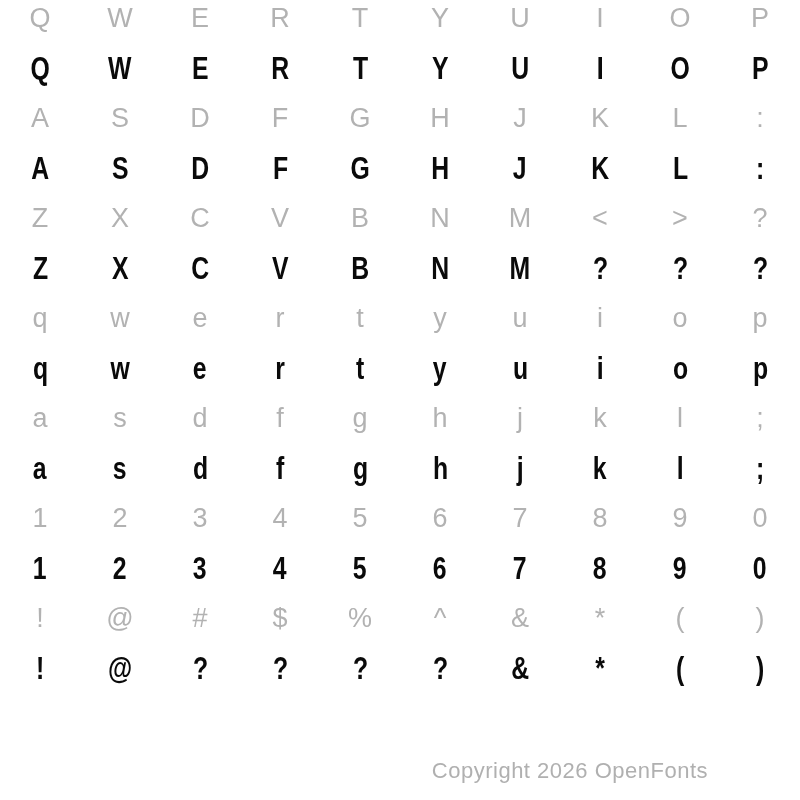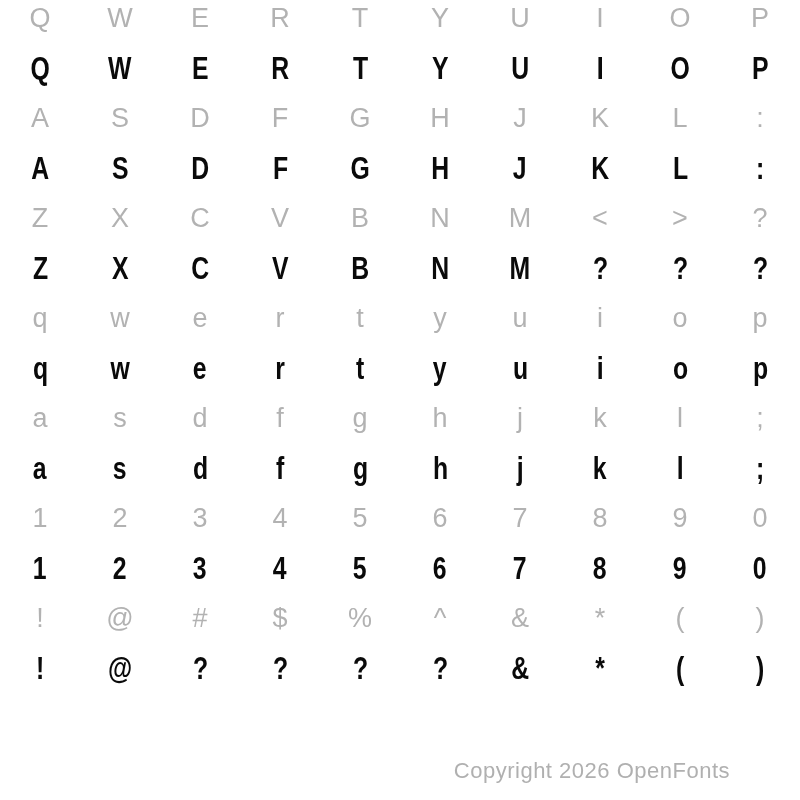--- a/index.html
+++ b/index.html
@@ -40,21 +40,21 @@
   }
   .glyph-row.sample .glyph-cell {
     color: var(--sample-color, #0a0a0a);
     font-size: 31px;
     font-weight: 700;
     transform: scaleX(0.80);
   }
   #copyright {
     position: absolute;
     top: 758px;
-    right: 70px;
+    right: 92px;
     font-size: 22px;
     font-weight: 400;
     letter-spacing: 0.5px;
     color: var(--footer-color, #b0b0b0);
   }
 </style>
 </head>
 <body>
 
 <div id="screen">

